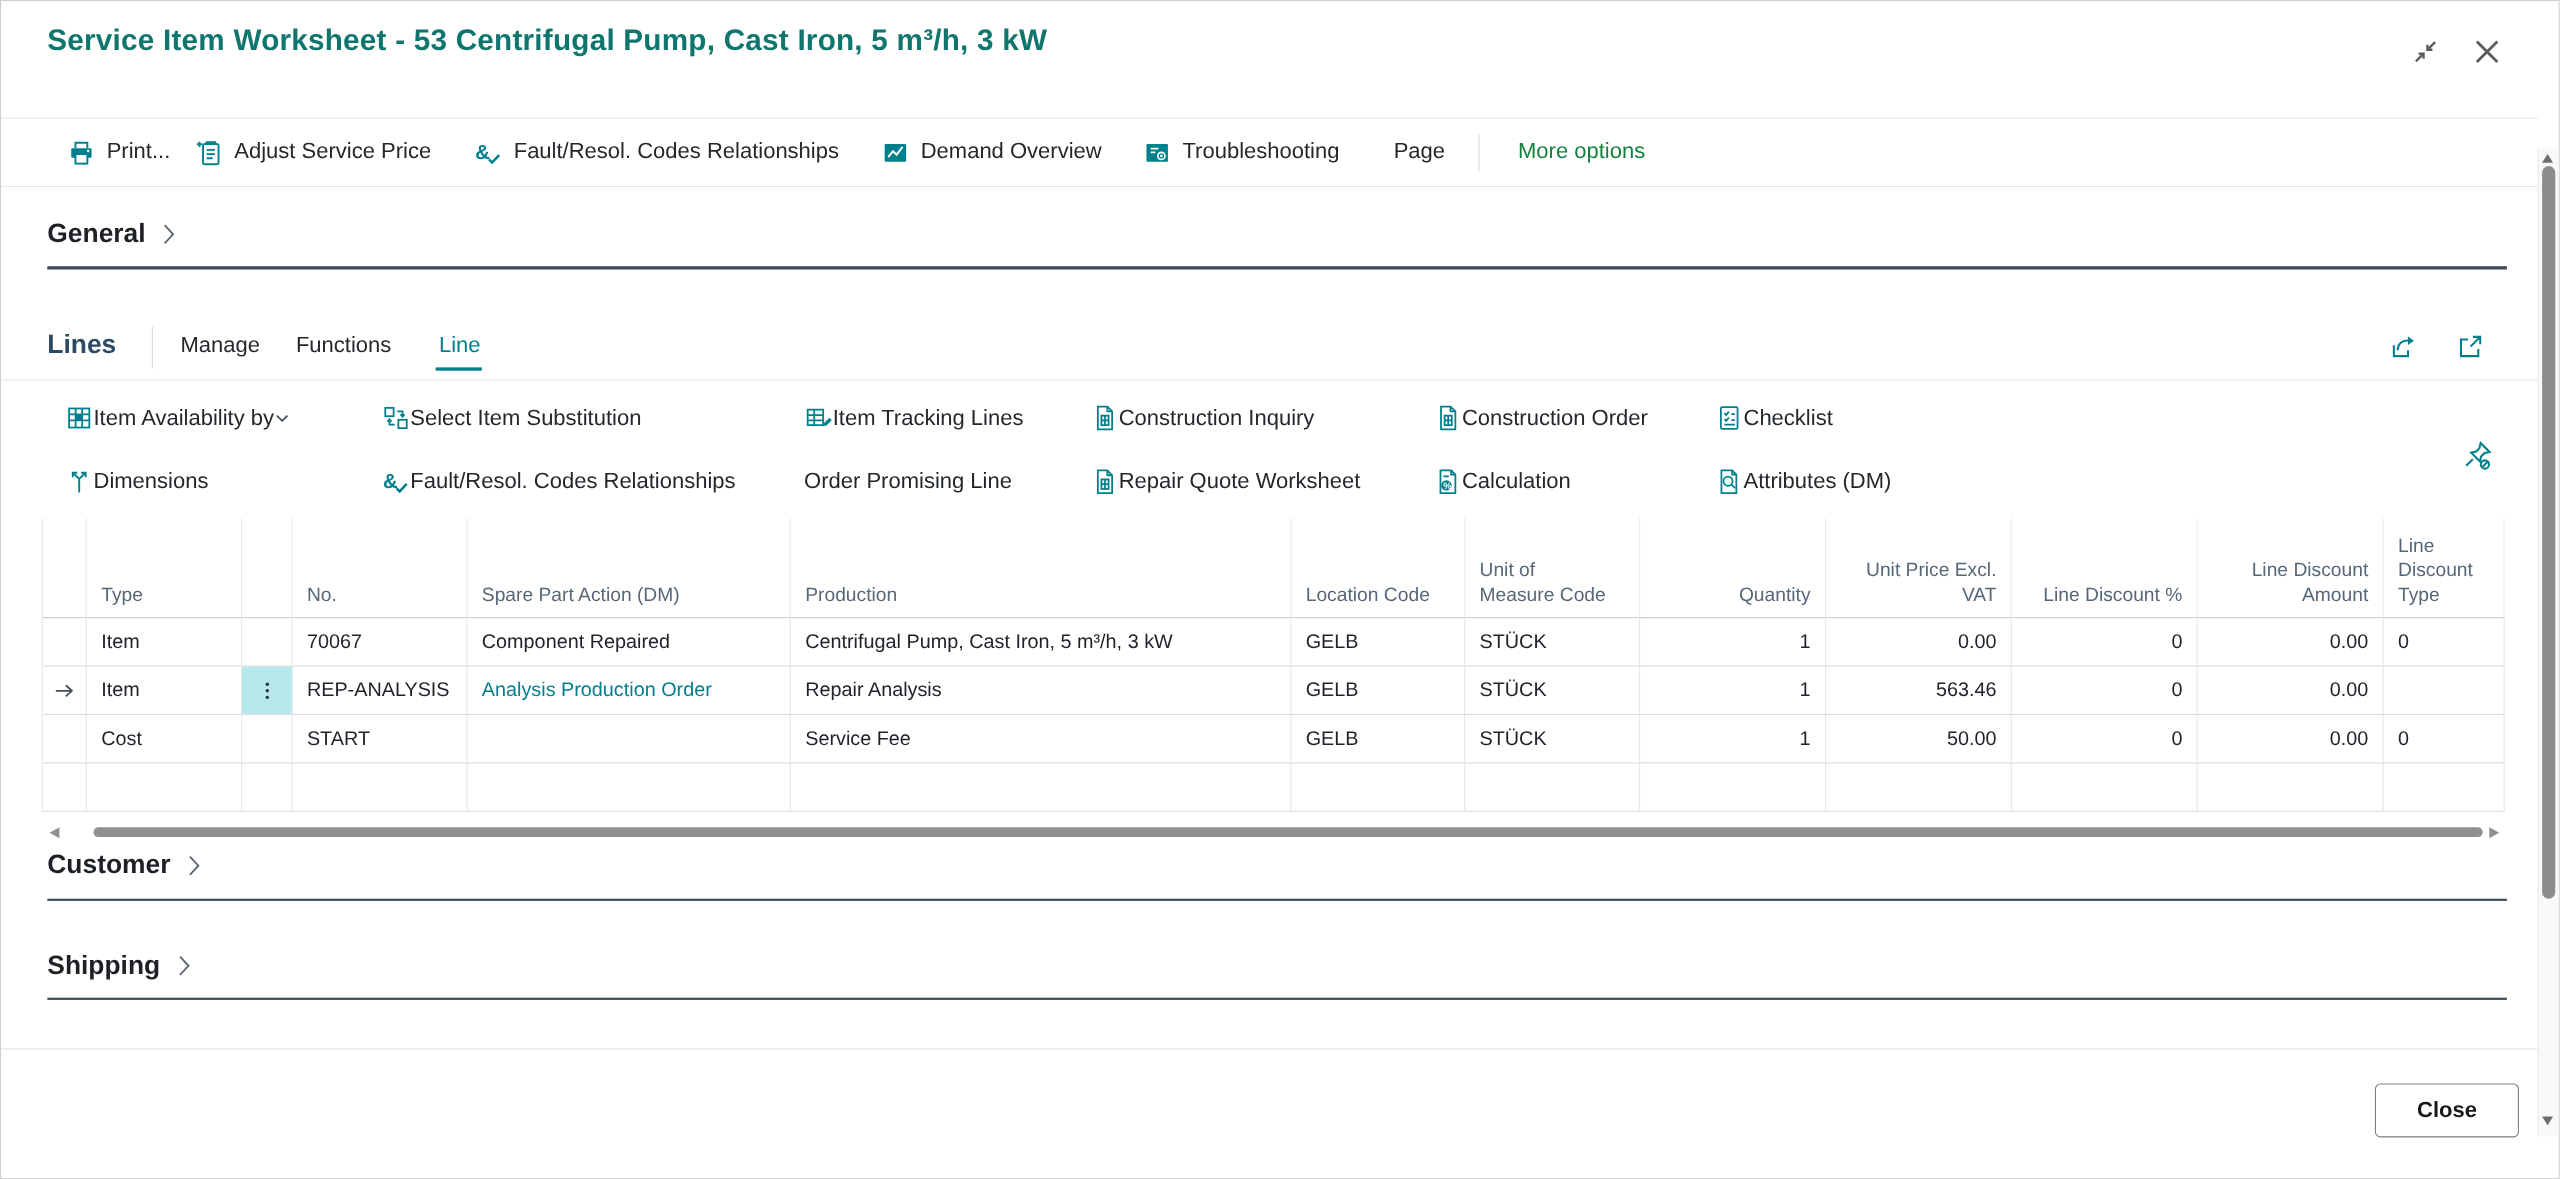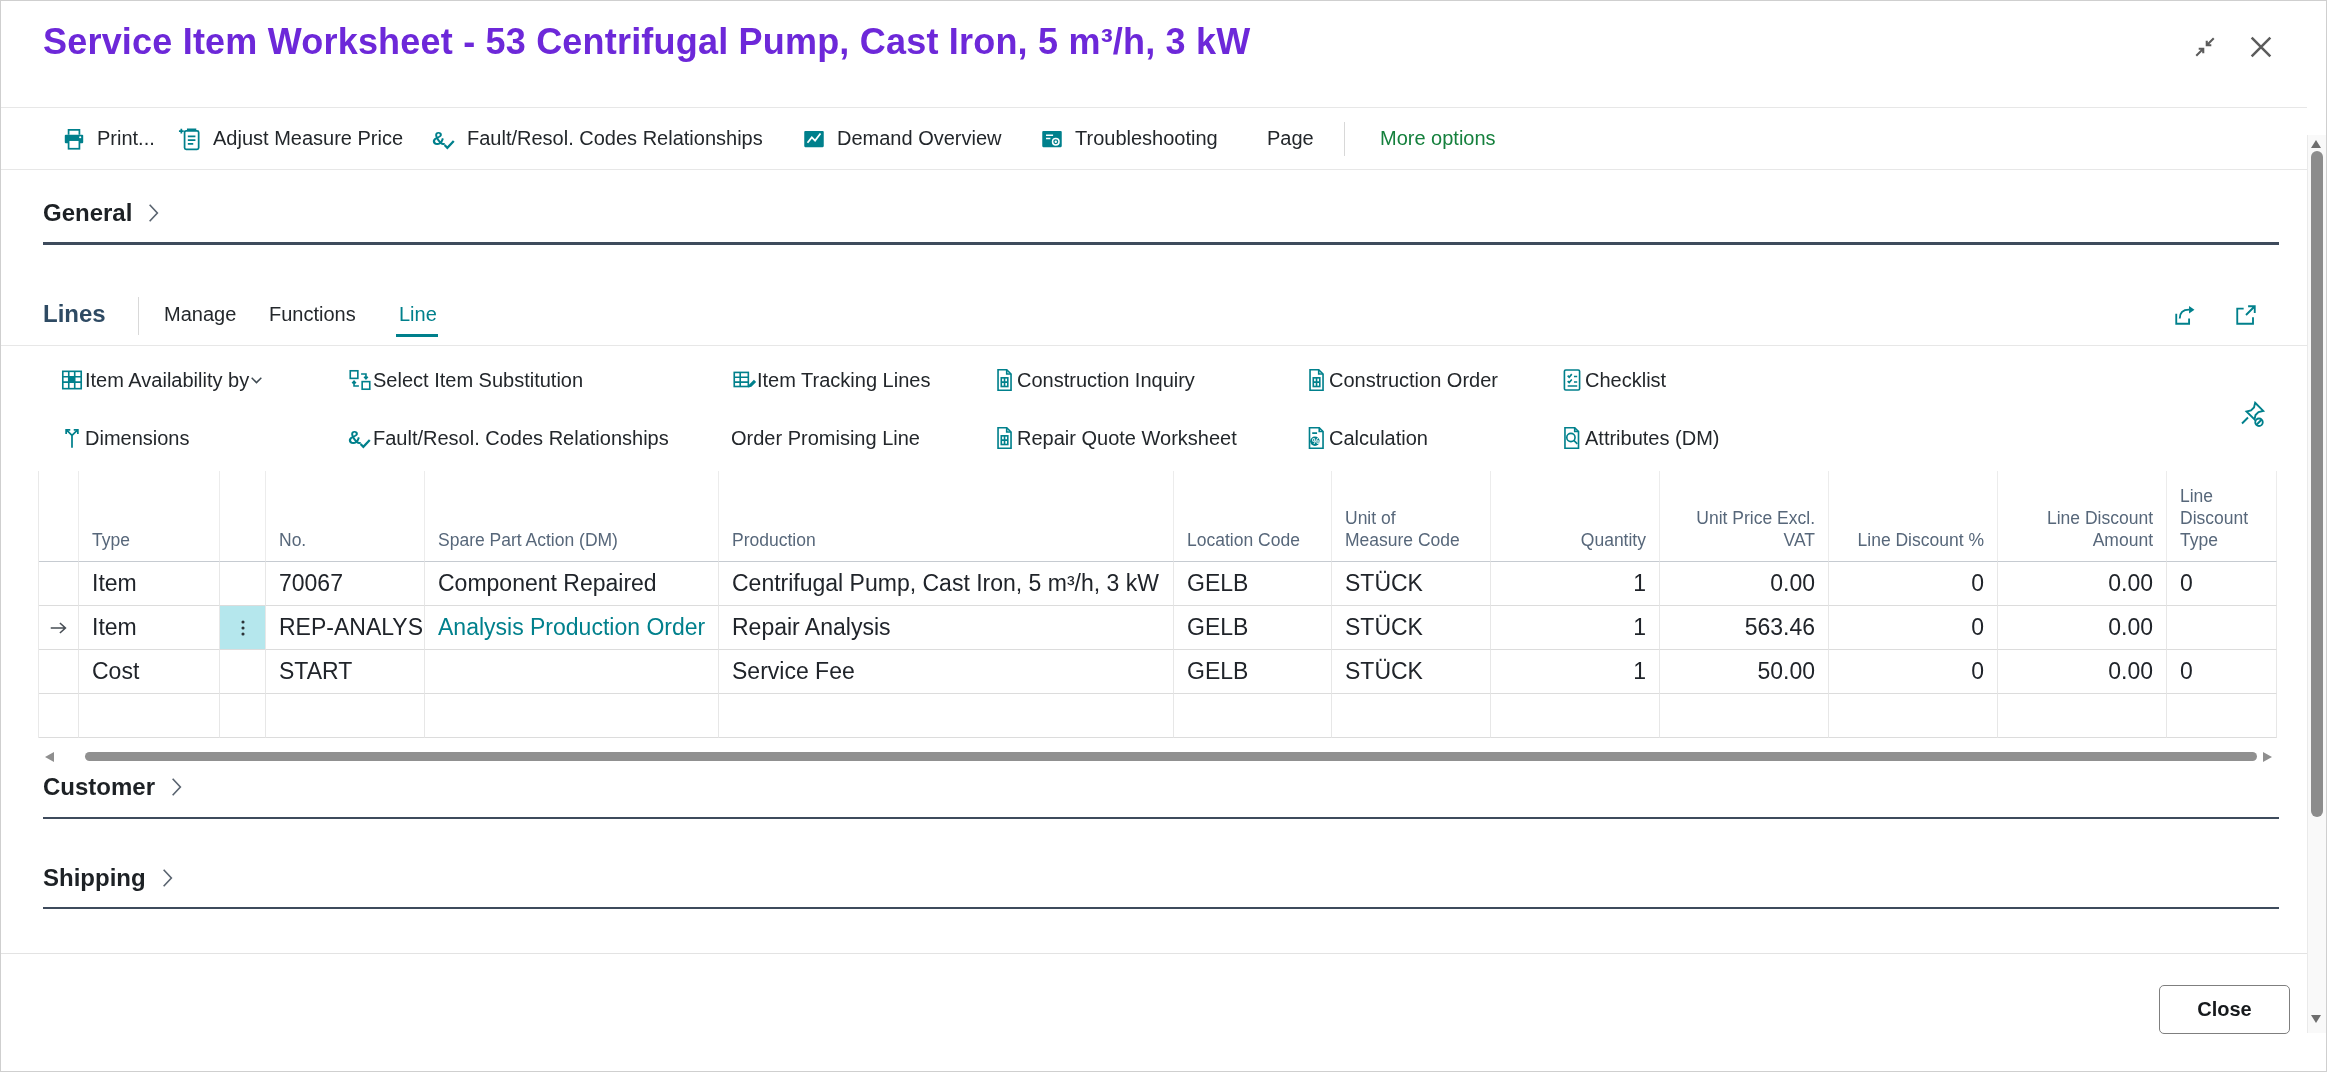--- a/index.html
+++ b/index.html
@@ -1,20 +1,20 @@
 <!DOCTYPE html>
 <html><head>
 <meta charset="utf-8">
 <style>
   html,body{margin:0;padding:0;width:2327px;height:1072px;overflow:hidden;}
   body{font-family:"Liberation Sans",sans-serif;background:#fff;color:#1f2329;position:relative;
        box-sizing:border-box;border:1px solid #cfcfcf;}
   .abs{position:absolute;}
   
-  .title{left:42px;top:20px;font-size:36px;font-weight:600;color:#6d28d9;letter-spacing:.2px;}
+  .title{left:42px;top:20px;font-size:27px;font-weight:600;color:#0f766e;letter-spacing:.2px;}
   .winctl{display:flex;align-items:center;gap:26px;}
   
   .hr-light{height:1px;background:#e7e7e7;left:0;width:2306px;}
   .hr-dark{height:3px;background:#3e4b5c;left:42px;width:2236px;}
   
   .tb-item{top:107px;height:61px;display:flex;align-items:center;gap:10px;font-size:20px;color:#23272b;cursor:pointer;white-space:nowrap;}
   .tb-more{color:#15803d;}
   .tb-sep{left:1343px;top:121px;width:1px;height:34px;background:#d8d8d8;}
   
   .sec{display:flex;align-items:center;gap:14px;font-size:24px;font-weight:700;color:#1d2125;cursor:pointer;}
@@ -31,21 +31,21 @@
   .ic-big{width:28px;height:28px;color:#00808c;display:block;cursor:pointer;}
   .gray{color:#5c5c5c;}
   
   .tbl{left:37px;top:470px;display:grid;border-left:1px solid #e9e9e9;
        grid-template-columns:40px 141px 46px 159px 294px 455px 158px 159px 169px 169px 169px 169px 110px;}
   .th{height:91px;display:flex;align-items:flex-end;padding:0 13px 9px 13px;box-sizing:border-box;
       font-size:17.5px;color:#57677a;line-height:1.25;white-space:pre-line;
       border-right:1px solid #ececec;border-bottom:1px solid #c6cbd1;cursor:pointer;}
   .th.r{justify-content:flex-end;text-align:right;}
   .td{height:44px;display:flex;align-items:center;padding:0 13px;box-sizing:border-box;
-      font-size:23px;color:#20242a;white-space:nowrap;overflow:hidden;
+      font-size:18px;color:#20242a;white-space:nowrap;overflow:hidden;
       border-right:1px solid #e7e7e7;border-bottom:1px solid #dcdcdc;cursor:text;}
   .td.r{justify-content:flex-end;}
   .td.c{justify-content:center;padding:0;}
   .link{color:#00808c;cursor:pointer;}
   .sel-cell{background:#b5e7ed;}
   
   .hthumb{background:#909090;border-radius:5px;height:9px;cursor:pointer;}
   .tri-l{width:0;height:0;border-top:5.5px solid transparent;border-bottom:5.5px solid transparent;border-right:9px solid #8f8f8f;cursor:pointer;}
   .tri-r{width:0;height:0;border-top:5.5px solid transparent;border-bottom:5.5px solid transparent;border-left:9px solid #8f8f8f;cursor:pointer;}
   .vtrack{left:2306px;top:134px;width:20px;height:898px;background:#f9f9f9;border-left:1px solid #eaeaea;box-sizing:border-box;cursor:pointer;}
@@ -82,21 +82,21 @@
   </svg>
   <span>Print...</span>
 </div>
 
 <div class="abs tb-item" style="left:176px">
   <svg class="ic" viewBox="0 0 24 24" fill="none" stroke="currentColor" stroke-width="1.6">
     <path d="M4 2.6v4.4M1.8 4.8h4.4"></path>
       <rect x="7" y="4.5" width="13" height="17" rx="1.5"></rect>
     <path d="M10 4.5V3h7v1.5M10 9.5h7M10 13h7M10 16.5h5"></path>
   </svg>
-  <span>Adjust Measure Price</span>
+  <span>Adjust Service Price</span>
 </div>
 
 <div class="abs tb-item" style="left:430px">
   <svg class="ic" viewBox="0 0 24 24" fill="none" stroke="currentColor" stroke-width="1.8">
     <text x="1" y="17.5" font-size="17" font-weight="700" fill="currentColor" stroke="none" font-family="inherit">&amp;</text>
     <path d="M12.5 17.5l2.6 2.6L21 13.8" stroke-width="2.1"></path>
   </svg>
   <span>Fault/Resol. Codes Relationships</span>
 </div>
 

